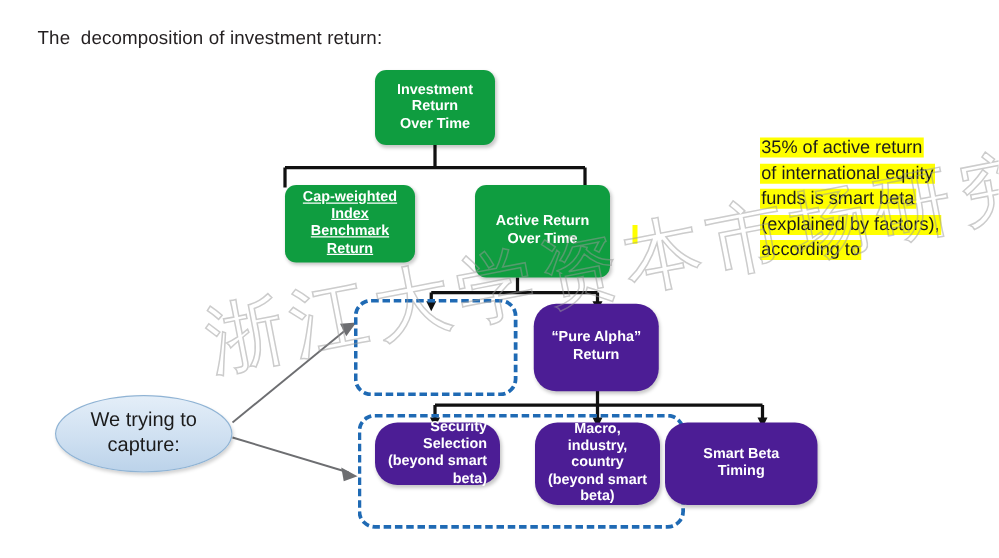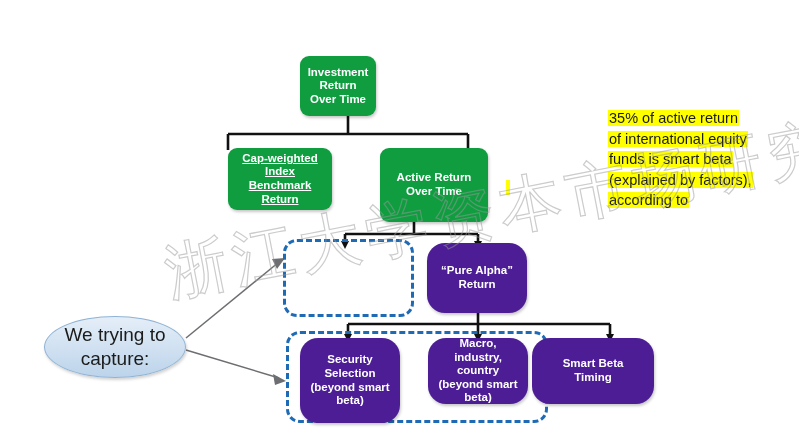--- a/index.html
+++ b/index.html
@@ -50,21 +50,21 @@
   }
 
   
   .ellipse{
     position:absolute;
     border-radius:50%;
     background:linear-gradient(180deg,#e4eef8 0%,#cfe0f1 55%,#bcd3ea 100%);
     border:1px solid #8fb3d4;
     display:flex;align-items:center;justify-content:center;
     text-align:center;
-    color:#1b1b1b;font-size:19px;line-height:1.25;
+    color:#1b1b1b;font-size:16px;line-height:1.25;
     box-sizing:border-box;
     box-shadow:1px 2px 3px rgba(0,0,0,.18);
     white-space:pre-line;
   }
 
   
   .note{
     position:absolute;left:608px;top:108px;width:186px;
     font-size:14.5px;line-height:1.42;color:#1b1b1b;
   }
@@ -85,20 +85,21 @@
   #watermark{
     position:absolute;left:0;top:0;width:799px;height:446px;
     pointer-events:none;opacity:.5;
   }
 </style>
 </head>
 <body>
 
 <div id="slide">
 
+  <div class="title">The  decomposition of investment return:</div>
 
   <svg id="wires" viewBox="0 0 799 446" xmlns="http://www.w3.org/2000/svg">
     <g stroke="#111111" stroke-width="2.6" fill="none" stroke-linecap="butt">
 
       <path d="M348,116 L348,134"></path>
       <path d="M228,134 L468,134"></path>
       <path d="M228,134 L228,150"></path>
       <path d="M468,134 L468,150"></path>
 
       <path d="M414,222 L414,234"></path>
@@ -127,37 +128,37 @@
     </g>
     <g fill="#6d6e71">
       <polygon points="285,258 272,259 277,269"></polygon>
       <polygon points="286,381 273,374 275,385"></polygon>
     </g>
   </svg>
 
   <div class="dashgroup" style="left:283px;top:239px;width:131px;height:78px;"></div>
   <div class="dashgroup" style="left:286px;top:331px;width:262px;height:92px;"></div>
 
-  <div class="node green" style="left:300px;top:56px;width:76px;height:60px;">Investment
+  <div class="node green" style="left:300px;top:56px;width:96px;height:60px;">Investment
 Return
 Over Time</div>
 
   <div class="node green" style="left:228px;top:148px;width:104px;height:62px;text-decoration:underline;">Cap-weighted
 Index
 Benchmark
 Return</div>
 
   <div class="node green" style="left:360px;top:148px;width:108px;height:74px;margin-left:20px;">Active Return
 Over Time</div>
 
 
   <div class="node orange" style="left:427px;top:243px;width:100px;height:70px;">“Pure Alpha”
 Return</div>
 
-  <div class="node orange" style="left:300px;top:338px;width:100px;height:85px;">Security
+  <div class="node orange" style="left:300px;top:338px;width:100px;height:50px;text-align:right;">Security
 Selection
 (beyond smart
 beta)</div>
 
   <div class="node orange" style="left:428px;top:338px;width:100px;height:66px;">Macro,
 industry,
 country
 (beyond smart
 beta)</div>
 

